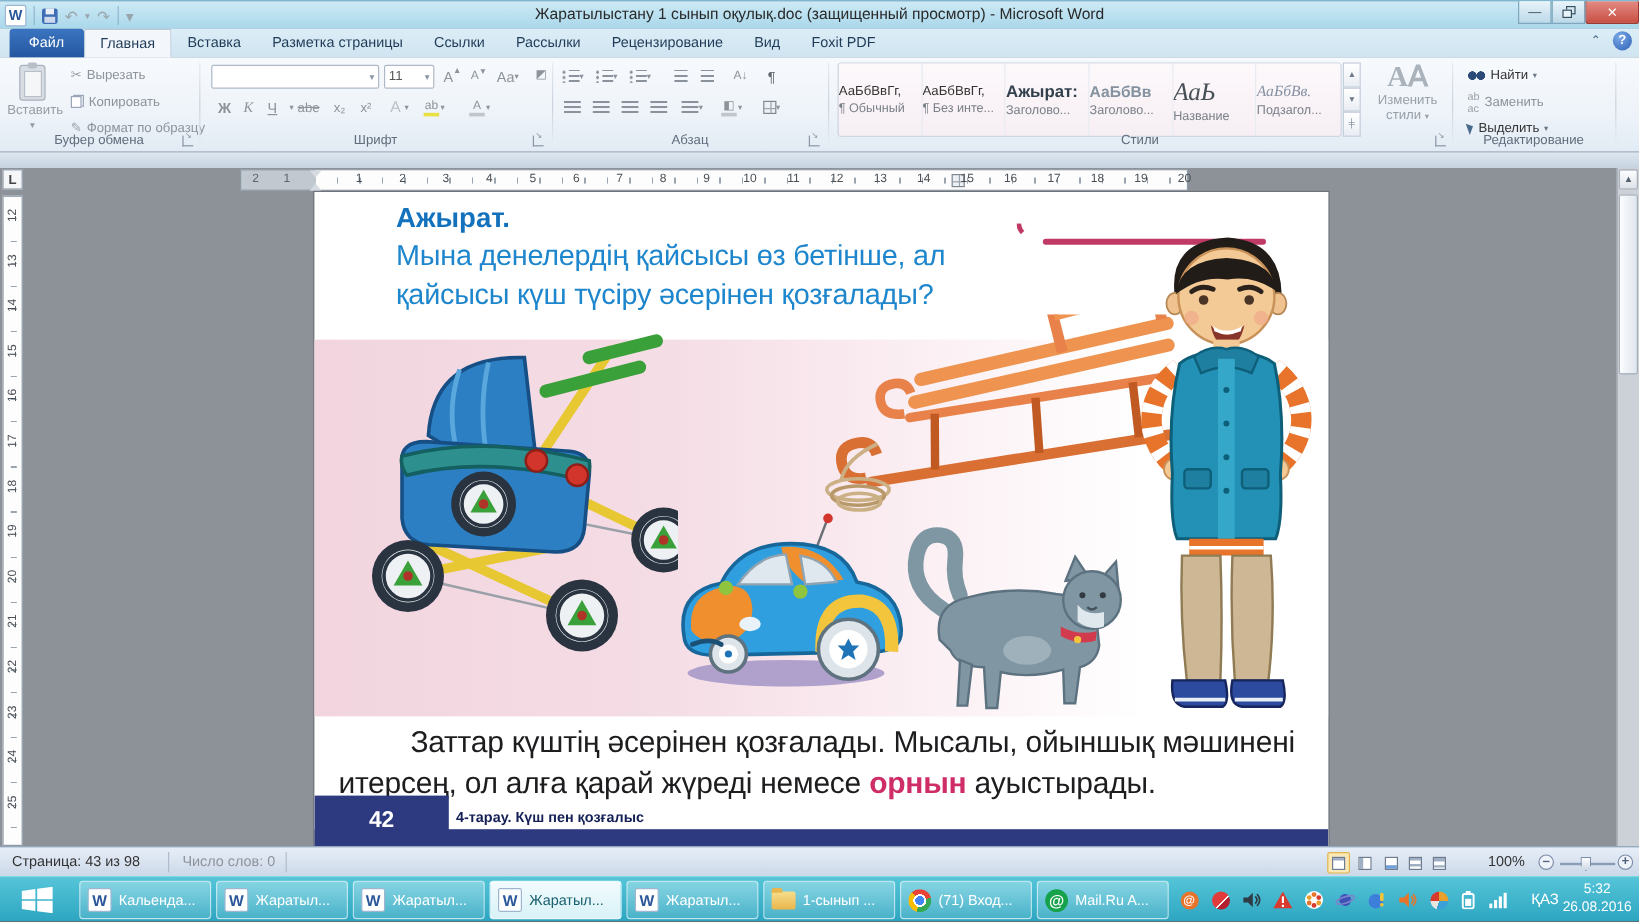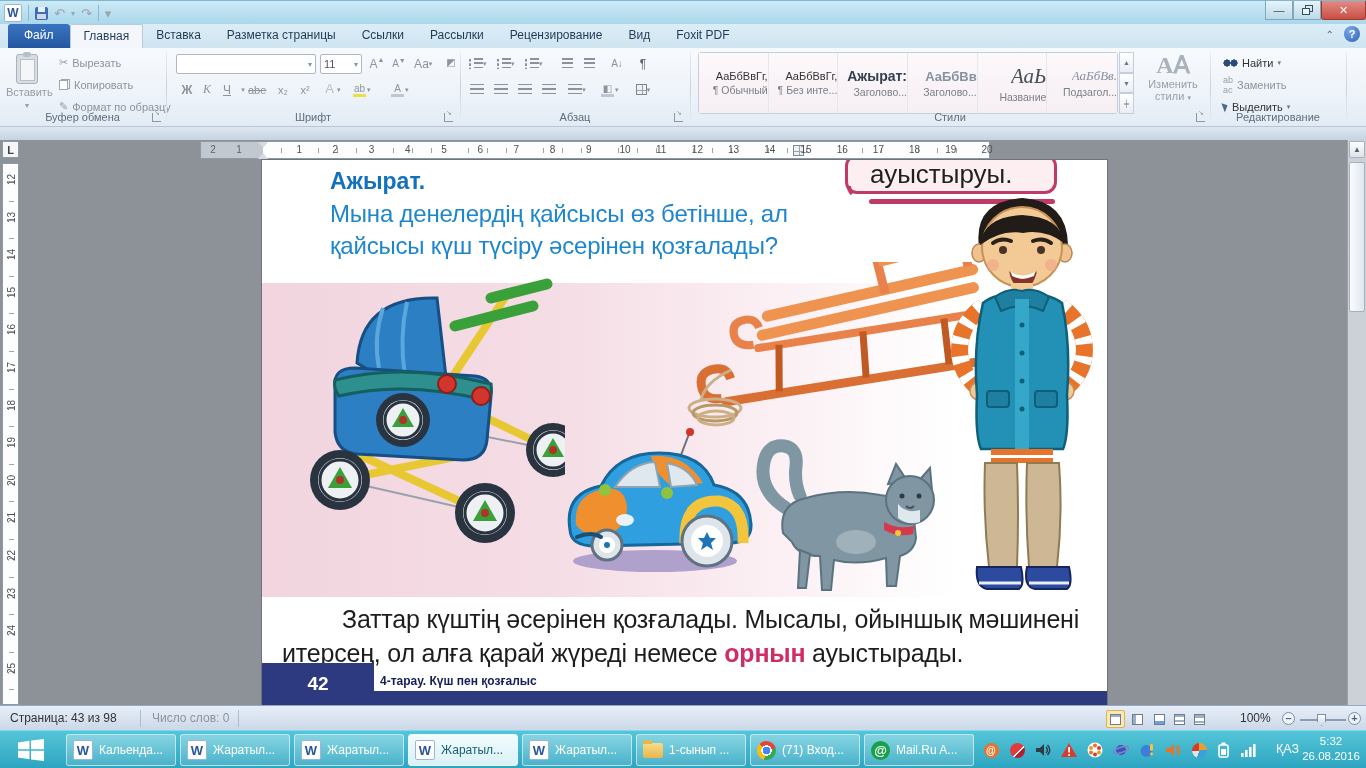--- a/index.html
+++ b/index.html
@@ -64,21 +64,21 @@
   .colorbtn i{position:absolute;left:1px;bottom:0;width:13px;height:3px;font-style:normal;}
   .binoc{width:15px;height:10px;background:
     radial-gradient(circle at 4px 5px,#2b4a77 3.4px,transparent 3.8px),
     radial-gradient(circle at 11px 5px,#2b4a77 3.4px,transparent 3.8px);}
   .selarrow{width:0;height:0;border-left:5px solid #4a6a8c;border-top:4px solid transparent;border-bottom:6px solid transparent;transform:rotate(-20deg);}
   .copyico{position:relative;width:11px;height:11px;}
   .copyico::before,.copyico::after{content:"";position:absolute;width:7px;height:8px;border:1px solid #9aa6b8;background:#eef2f7;}
   .copyico::before{right:0;top:0;}
   .copyico::after{left:0;bottom:0;background:#fff;}
   .stylebox{position:absolute;left:698px;top:4px;width:420px;height:62px;background:#fbfbfd;border:1px solid #c5cedb;border-radius:3px;display:flex;}
-  .styleitem{width:70px;height:100%;border-right:1px solid #e3e7ee;display:flex;flex-direction:column;align-items:flex-end;justify-content:center;gap:2px;background:linear-gradient(#fdf9fb,#f6eef3);}
+  .styleitem{width:70px;height:100%;border-right:1px solid #e3e7ee;display:flex;flex-direction:column;align-items:flex-start;justify-content:center;gap:2px;background:linear-gradient(#fdf9fb,#f6eef3);}
   .stylename{font-size:10.5px;color:#7a8088;white-space:nowrap;overflow:hidden;max-width:66px;}
   .sprev{white-space:nowrap;overflow:hidden;max-width:66px;}
   .s0 .sprev,.s1 .sprev{font-size:11px;color:#333;}
   .s2 .sprev{font-size:14px;font-weight:bold;color:#33404d;}
   .s3 .sprev{font-size:13px;font-weight:bold;color:#85929f;}
   .s4 .sprev{font-size:21px;font-family:"Liberation Serif","DejaVu Serif",serif;color:#474f57;font-style:italic;}
   .s5 .sprev{font-size:13px;font-style:italic;font-family:"Liberation Serif","DejaVu Serif",serif;color:#8591a3;}
   .sscroll{position:absolute;left:1119px;top:4px;width:15px;height:62px;display:flex;flex-direction:column;}
   .sscroll div{flex:1;border:1px solid #c5cedb;background:linear-gradient(#fff,#e9edf3);font-size:7px;color:#6d7988;display:flex;align-items:center;justify-content:center;}
   .chgstyles{position:absolute;left:1142px;top:4px;width:62px;height:66px;text-align:center;font-size:11px;color:#98a0a9;line-height:12px;}
@@ -168,20 +168,21 @@
     <div class="qat">
       <span class="word-ico">W</span>
       <span class="qsep"></span>
       <span class="floppy"></span>
       <span class="qgray">↶</span>
       <span class="qgray" style="font-size:8px">▾</span>
       <span class="qgray">↷</span>
       <span class="qsep"></span>
       <span class="qgray">▾</span>
     </div>
+    <div class="title-text">Жаратылыстану 1 сынып оқулық.doc (защищенный просмотр)  -  Microsoft Word</div>
     <div class="wbtns">
       <div class="wbtn">—</div>
       <div class="wbtn">
           <span class="restore-ico">
             <span></span>
             <span></span>
           </span>
         </div>
       <div class="wbtn close">✕</div>
     </div>
@@ -388,23 +389,20 @@
     </div>
 
     <div class="vruler"><span id="vnums"><span class="vnum" style="top: 10px;">12</span><span class="vnum" style="top: 47.6px;">13</span><span class="vnum" style="top: 85.2px;">14</span><span class="vnum" style="top: 122.8px;">15</span><span class="vnum" style="top: 160.4px;">16</span><span class="vnum" style="top: 198px;">17</span><span class="vnum" style="top: 235.6px;">18</span><span class="vnum" style="top: 273.2px;">19</span><span class="vnum" style="top: 310.8px;">20</span><span class="vnum" style="top: 348.4px;">21</span><span class="vnum" style="top: 386px;">22</span><span class="vnum" style="top: 423.6px;">23</span><span class="vnum" style="top: 461.2px;">24</span><span class="vnum" style="top: 498.8px;">25</span></span></div>
 
     <div class="vscroll">
       <div class="btn">▲</div>
       <div class="thumb"></div>
     </div>
 
     <div class="page">
-      <div class="callout">
-          <span>ауыстыруы.</span>
-        </div>
       <div class="callout-underline"></div>
       <div class="callout-tail"></div>
 
       <div class="dheading">Ажырат.</div>
       <div class="dq" style="top:40px">Мына денелердің қайсысы өз бетінше, ал</div>
       <div class="dq" style="top:72px">қайсысы күш түсіру әсерінен қозғалады?</div>
 
       <div class="pinkband"></div>
 
       <svg class="abs" style="left:33px;top:108px" width="270" height="330" viewBox="0 0 270 330">

